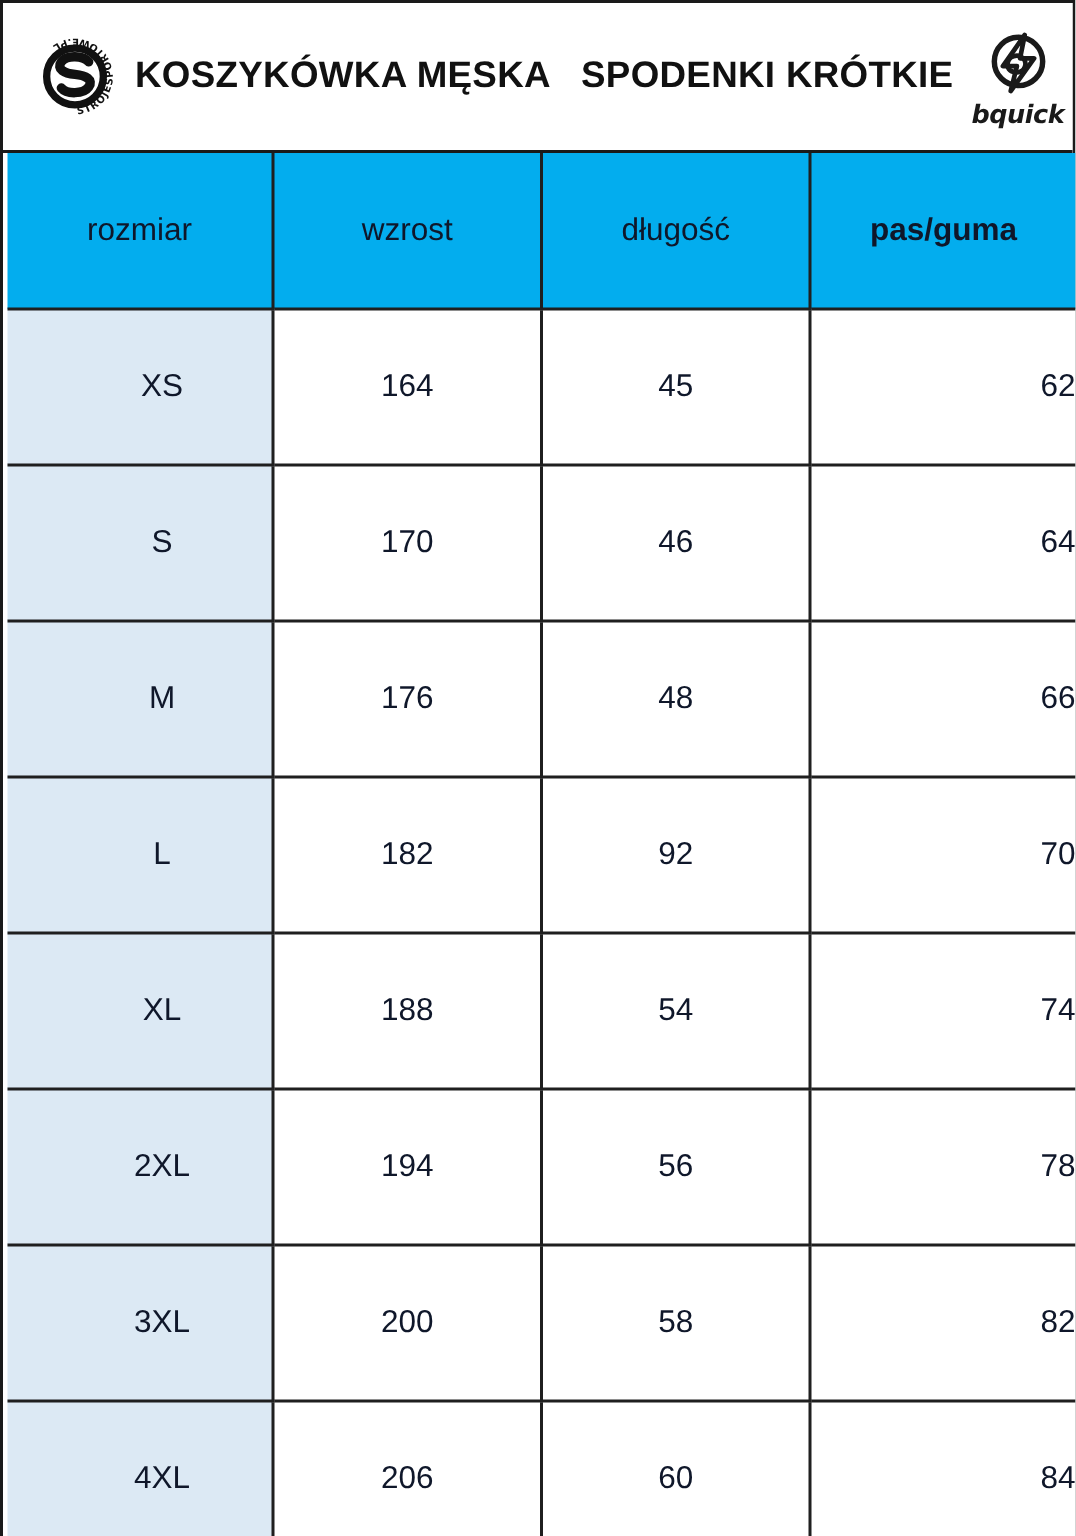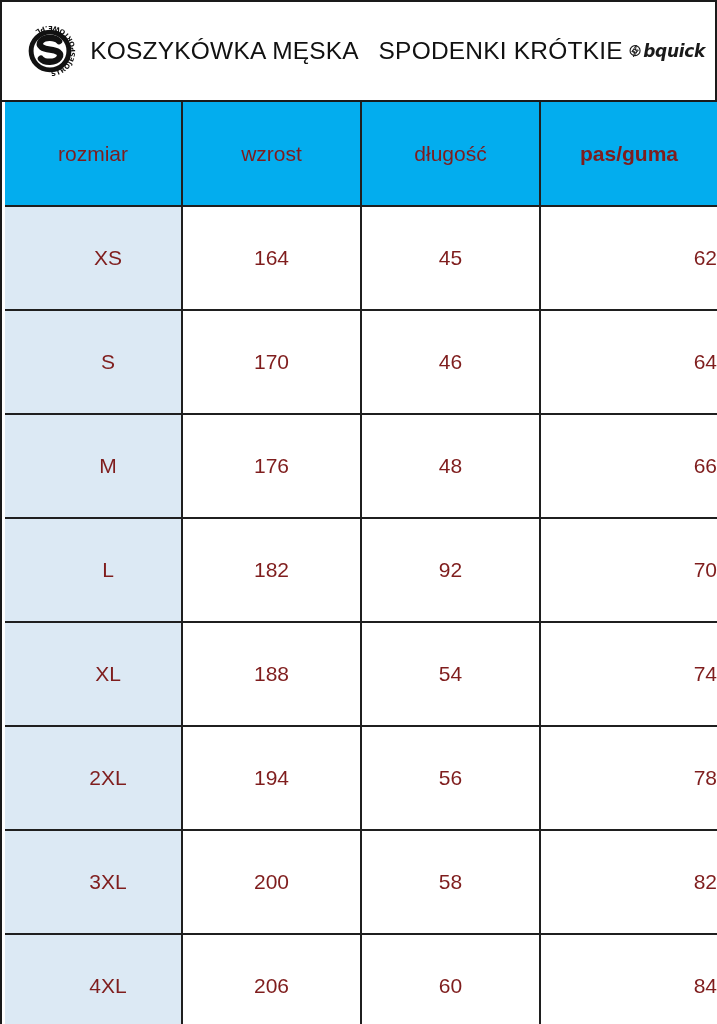--- a/index.html
+++ b/index.html
@@ -45,21 +45,21 @@
     height: 72px;
     display: flex;
     align-items: center;
     justify-content: center;
   }
   .logo-right {
     flex: 0 0 auto;
     width: 78px;
     height: 86px;
     display: flex;
-    flex-direction: row;
+    flex-direction: column;
     align-items: center;
     justify-content: center;
   }
   .logo-right-word {
     font-family: "DejaVu Sans", sans-serif;
     font-style: italic;
     font-weight: 700;
     font-size: 17px;
     line-height: 1;
     color: #1a1a1a;
@@ -70,21 +70,21 @@
   .title-wrap {
     flex: 1 1 auto;
     display: flex;
     align-items: center;
     justify-content: center;
     padding: 0 4px;
   }
   .title {
     font-family: "Liberation Sans", "DejaVu Sans", sans-serif;
     font-size: 24.5px;
-    font-weight: 400;
+    font-weight: 700;
     color: #111111;
     letter-spacing: 0.2px;
     white-space: pre;
     text-align: center;
   }
 
   
   .table-area {
     flex: 1 1 auto;
     padding: 0 2px 0 3px;
@@ -103,21 +103,21 @@
   table.size-table col.c1 { width: 179px; }
   table.size-table col.c2 { width: 179px; }
   table.size-table col.c3 { width: 177px; }
 
   table.size-table th,
   table.size-table td {
     border: 2px solid #1f1f1f;
     text-align: center;
     vertical-align: middle;
     font-family: "Liberation Sans", "DejaVu Sans", sans-serif;
-    color: #7f1d1d;
+    color: #0f172a;
     padding: 0;
   }
 
   table.size-table thead th {
     background: #03ADEE;
     height: 103px;
     font-size: 21px;
     font-weight: 400;
     border-top-width: 0;
   }

